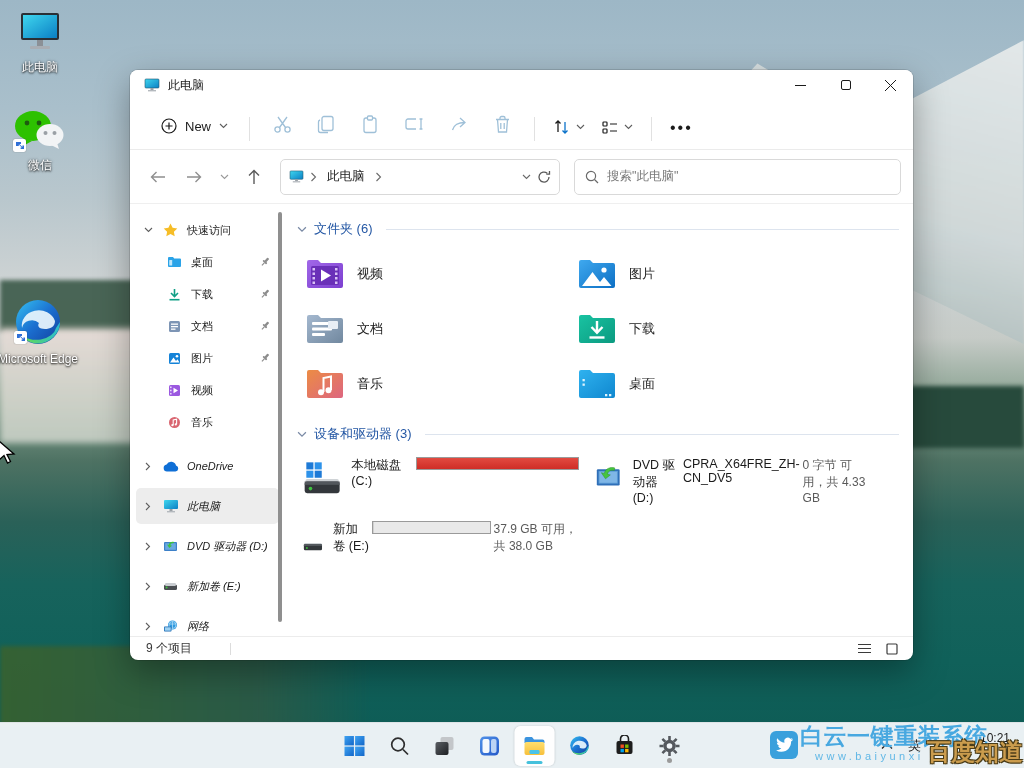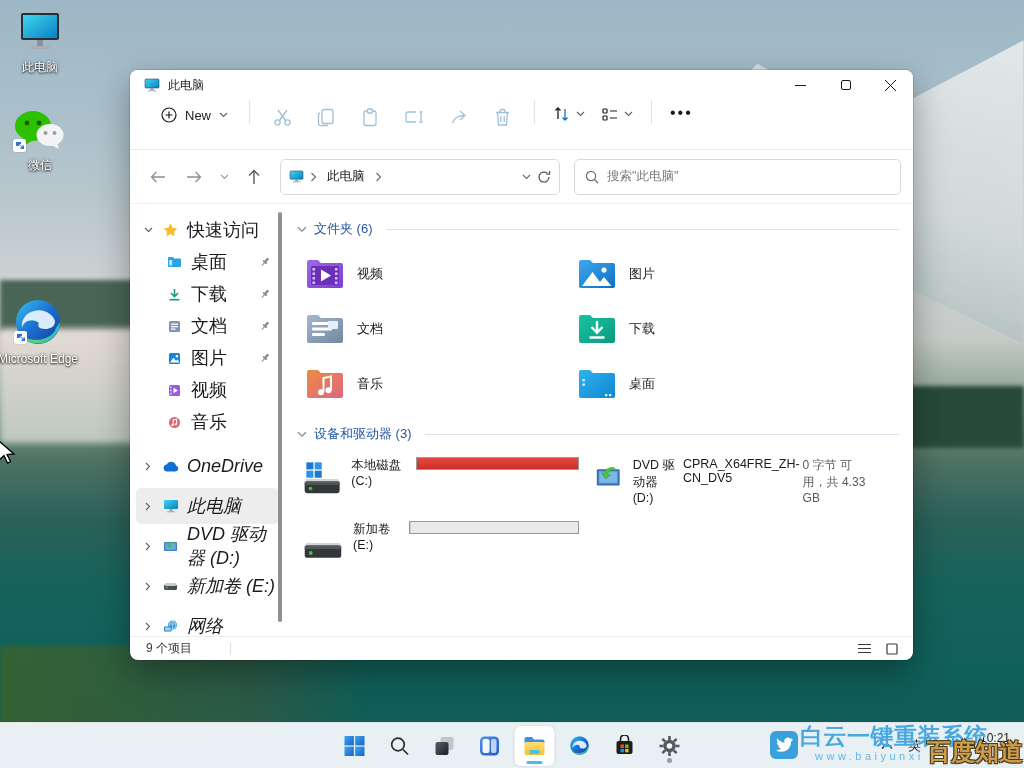--- a/index.html
+++ b/index.html
@@ -28,38 +28,38 @@
   .cursor { position:absolute; left:-3px; top:440px; z-index:60; }
 
   
   .win { position:absolute; left:130px; top:70px; width:783px; height:590px; background:#fff; border-radius:8px;
     box-shadow:0 12px 34px rgba(0,0,0,.35), 0 0 0 1px rgba(0,0,0,.12); overflow:hidden; z-index:10; display:flex; flex-direction:column;}
   .titlebar { height:30px; display:flex; align-items:center; padding-left:14px; background:#fff; flex:0 0 auto;}
   .titlebar .t-label { font-size:12px; color:#1b1b1b; margin-left:8px;}
   .win-controls { margin-left:auto; display:flex; height:100%;}
   .win-btn { width:45px; height:100%; display:flex; align-items:center; justify-content:center; color:#1b1b1b;}
 
-  .toolbar { height:50px; display:flex; align-items:flex-start; padding:0 14px 16px 20px; border-bottom:1px solid #ebebeb; flex:0 0 auto;}
+  .toolbar { height:50px; display:flex; align-items:flex-end; padding:0 14px 8px 20px; border-bottom:1px solid #ebebeb; flex:0 0 auto;}
   .tb-new { display:flex; align-items:center; gap:8px; padding:7px 11px; border-radius:5px; font-size:13px; color:#1b1b1b;}
   .tb-sep { width:1px; height:24px; background:#e1e1e1; margin:0 10px;}
   .tb-ico { width:44px; height:34px; display:flex; align-items:center; justify-content:center; border-radius:5px;}
   .tb-drop { display:flex; align-items:center; gap:5px; padding:6px 8px; border-radius:5px;}
   .dots { font-size:16px; letter-spacing:2px; color:#1b1b1b; padding:4px 8px; border-radius:5px;}
 
   .addrrow { height:54px; display:flex; align-items:center; padding:0 12px 0 12px; gap:4px; border-bottom:1px solid #efefef; flex:0 0 auto;}
   .nav-btn { width:32px; height:32px; display:flex; align-items:center; justify-content:center; border-radius:5px;}
   .addr-box { width:280px; height:36px; border:1px solid #d9d9d9; border-radius:5px; display:flex; align-items:center; padding:0 8px; gap:6px; margin-left:6px; background:#fff;}
   .addr-box .crumb { font-size:12.5px; color:#1b1b1b; padding:3px 4px; border-radius:3px;}
   .addr-box .spacer { flex:1;}
   .search-box { flex:1; height:36px; border:1px solid #d9d9d9; border-radius:5px; display:flex; align-items:center; padding:0 10px; gap:8px; margin-left:10px; background:#fff;}
   .search-box .ph { font-size:12.5px; color:#7a7a7a;}
 
   .content { flex:1; display:flex; min-height:0;}
   .sidebar { width:155px; flex:0 0 auto; position:relative; padding-top:10px; overflow:hidden;}
-  .sb-row { height:32px; display:flex; align-items:center; font-size:18px; color:#1b1b1b; border-radius:5px; margin:0 6px; padding-left:6px; gap:8px; position:relative;}
+  .sb-row { height:32px; display:flex; align-items:center; font-size:11px; color:#1b1b1b; border-radius:5px; margin:0 6px; padding-left:6px; gap:8px; position:relative;}
   .sb-row .chev { width:12px; display:flex; justify-content:center; color:#5f5f5f; flex:0 0 auto;}
   .sb-row .mini { width:17px; display:flex; justify-content:center; flex:0 0 auto;}
   .sb-row.child { padding-left:30px; }
   .sb-row.tree { height:36px; margin-top:4px;font-style:italic;}
   .sb-row.selected { background:#ededed;}
   .sb-row .pin { position:absolute; right:8px; top:50%; transform:translateY(-50%);}
   .sb-scroll { position:absolute; right:3px; top:8px; bottom:14px; width:4px; background:#8f8f8f; border-radius:2px;}
 
   .main { flex:1; padding:12px 14px 0 10px; overflow:hidden;}
   .sec-head { display:flex; align-items:center; gap:7px; height:22px; margin:2px 0 6px 2px;}
@@ -721,20 +721,21 @@
             <rect x="3" y="22" width="40" height="6" rx="2" fill="#cfd3d6"></rect>
             <rect x="2" y="25" width="42" height="14" rx="3" fill="#33373b"></rect>
             <rect x="2" y="25" width="42" height="4" fill="#52575c"></rect>
             <circle cx="9" cy="33.5" r="2.2" fill="#3fc13f"></circle>
           </svg>
           <div class="dinfo">
             <span class="dname">新加卷 (E:)</span>
             <div class="bar">
               <div class="fill" style="background: rgb(208, 208, 208); width: 0.5%;"></div>
             </div>
+            <span class="dcap">37.9 GB 可用，共 38.0 GB</span>
           </div>
         </div>
       </div>
     </div>
   </div>
 
   <div class="statusbar">
     <span class="cnt">9 个项目</span>
     <span class="sdiv"></span>
     <div class="view-toggles">

